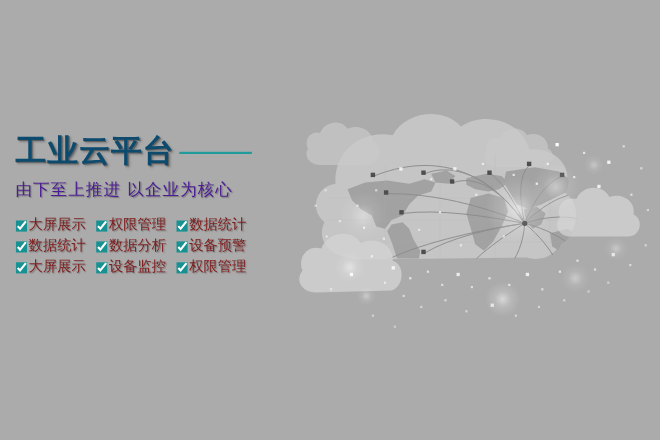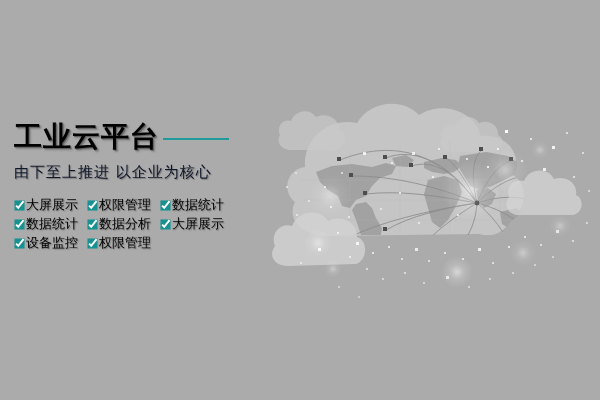--- a/index.html
+++ b/index.html
@@ -37,41 +37,41 @@
 
   .title-row {
     display: flex;
     align-items: center;
     height: 34px;
   }
   .title {
     font-size: 28px;
     line-height: 32px;
     font-weight: bold;
-    color: #000000;
+    color: #0c4a6e;
     letter-spacing: 1px;
     white-space: nowrap;
     text-shadow:
       1px 1px 0 rgba(90,90,90,0.85),
       2px 2px 2px rgba(70,70,70,0.45);
   }
   .title-rule {
     height: 2px;
     width: 66px;
     margin-left: 4px;
     margin-top: 4px;
     background: #1f9b9b;
     flex: none;
   }
 
   .subtitle {
     margin-top: 9px;
     font-size: 15px;
     line-height: 19px;
-    color: #0f172a;
+    color: #4c1d95;
     letter-spacing: 1px;
     white-space: nowrap;
     text-shadow: 1px 1px 1px rgba(95,95,95,0.7);
   }
 
   .features {
     margin-top: 15px;
     display: grid;
     grid-template-columns: repeat(3, auto);
     justify-content: start;
@@ -88,21 +88,21 @@
     width: 11px;
     height: 11px;
     margin-right: 1px;
     position: relative;
     display: inline-block;
   }
   .check-icon svg { display: block; width: 11px; height: 11px; }
   .feature-label {
     font-size: 13px;
     line-height: 16px;
-    color: #000000;
+    color: #7f1d1d;
     text-shadow: 1px 1px 1px rgba(100,100,100,0.65);
   }
 </style>
 </head>
 <body>
 
 <div class="banner">
 
   <div class="artwork">
     <svg viewBox="0 0 600 400" xmlns="http://www.w3.org/2000/svg">
@@ -403,20 +403,29 @@
       <div class="feature">
         <span class="check-icon">
           <svg viewBox="0 0 12 12" xmlns="http://www.w3.org/2000/svg">
             <rect x="0.5" y="0.5" width="11" height="11" fill="#179191"></rect>
             <path d="M2.3 6.1 L4.6 8.6 L10.4 1.3" fill="none" stroke="#ffffff" stroke-width="2.1"></path>
           </svg>
         </span>
         <span class="feature-label">数据分析</span>
       </div>
 
+      <div class="feature">
+        <span class="check-icon">
+          <svg viewBox="0 0 12 12" xmlns="http://www.w3.org/2000/svg">
+            <rect x="0.5" y="0.5" width="11" height="11" fill="#179191"></rect>
+            <path d="M2.3 6.1 L4.6 8.6 L10.4 1.3" fill="none" stroke="#ffffff" stroke-width="2.1"></path>
+          </svg>
+        </span>
+        <span class="feature-label">设备预警</span>
+      </div>
 
       <div class="feature">
         <span class="check-icon">
           <svg viewBox="0 0 12 12" xmlns="http://www.w3.org/2000/svg">
             <rect x="0.5" y="0.5" width="11" height="11" fill="#179191"></rect>
             <path d="M2.3 6.1 L4.6 8.6 L10.4 1.3" fill="none" stroke="#ffffff" stroke-width="2.1"></path>
           </svg>
         </span>
         <span class="feature-label">大屏展示</span>
       </div>

